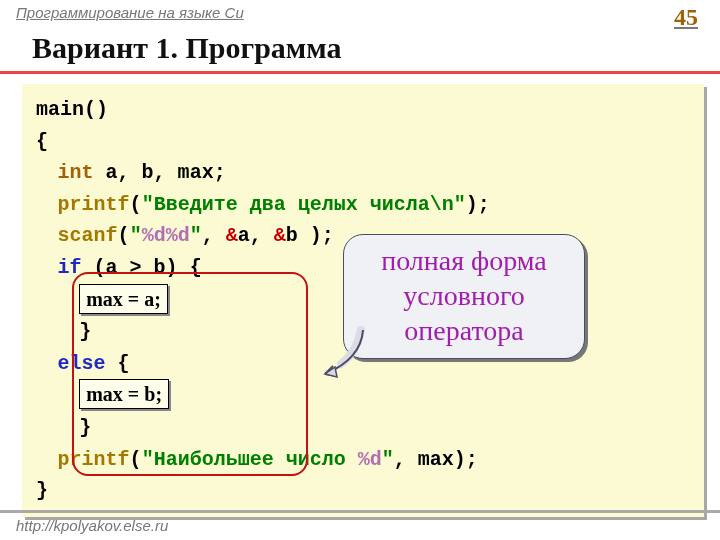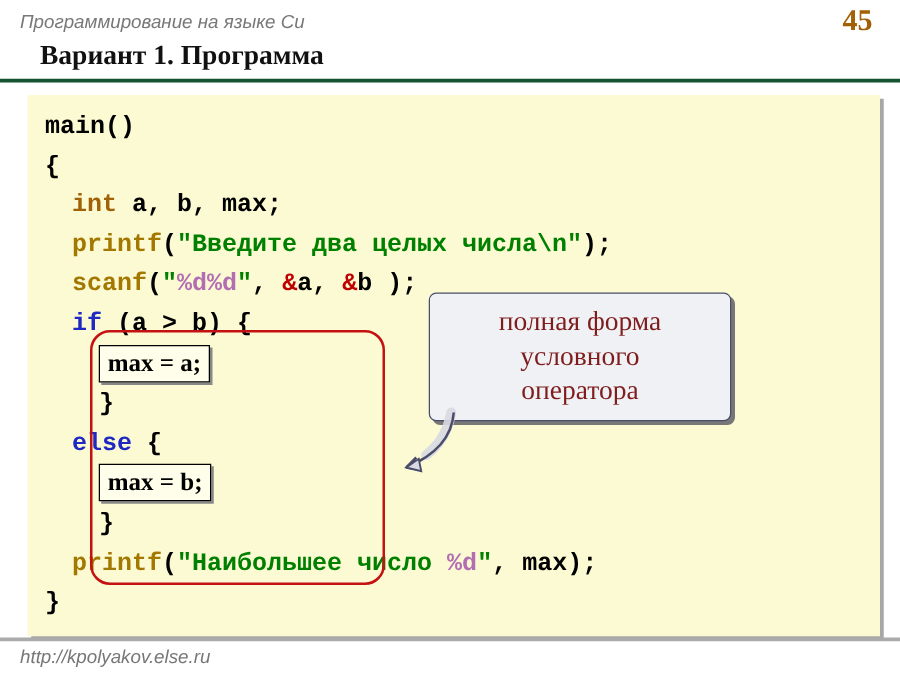--- a/index.html
+++ b/index.html
@@ -7,39 +7,40 @@
     width: 720px;
     height: 540px;
     background: #fff;
     font-family: Arial, Helvetica, sans-serif;
     position: relative;
     overflow: hidden;
   }
   .header-band {
     display: flex;
     justify-content: space-between;
-    align-items: center;
+    align-items: flex-start;
     padding: 4px 22px 0 16px;
     font-style: italic;
     color: #787878;
     font-size: 15px;
+    text-decoration: underline;
   }
   .page-num {
     font-style: normal;
     font-weight: bold;
     font-size: 24px;
     color: #a16207;
     font-family: "Times New Roman", serif;
   }
   .title {
-    font-size: 22px;
+    font-size: 30px;
     font-weight: bold;
     color: #111;
     padding: 0 0 6px 32px;
-    border-bottom: 3px solid #14532d;
+    border-bottom: 3px solid #ef4444;
     margin-bottom: 10px;
     font-family: "Times New Roman", serif;
   }
   .code-panel {
     margin: 0 16px 0 22px;
     background: #fcfad2;
     box-shadow: 3px 3px 0 #a7a7a7;
     padding: 10px 14px 10px 14px;
     font-family: "Courier New", monospace;
     font-size: 20px;
@@ -80,28 +81,28 @@
     line-height: 1.4;
   }
 
   .callout {
     position: absolute;
     left: 343px;
     top: 234px;
     width: 242px;
     background: #f0f1f5;
     border: 1.5px solid #4a4d6a;
-    border-radius: 6px;
+    border-radius: 20px;
     box-shadow: 3px 3px 0 #777;
     text-align: center;
     font-family: "Times New Roman", serif;
-    font-size: 22px;
+    font-size: 28px;
     line-height: 1.25;
     padding: 8px 6px 10px 6px;
-    color: #7f1d1d;
+    color: #a21caf;
   }
   .callout-tail {
     position: absolute;
     left: 313px;
     top: 324px;
     width: 60px;
     height: 60px;
     pointer-events: none;
   }
 

